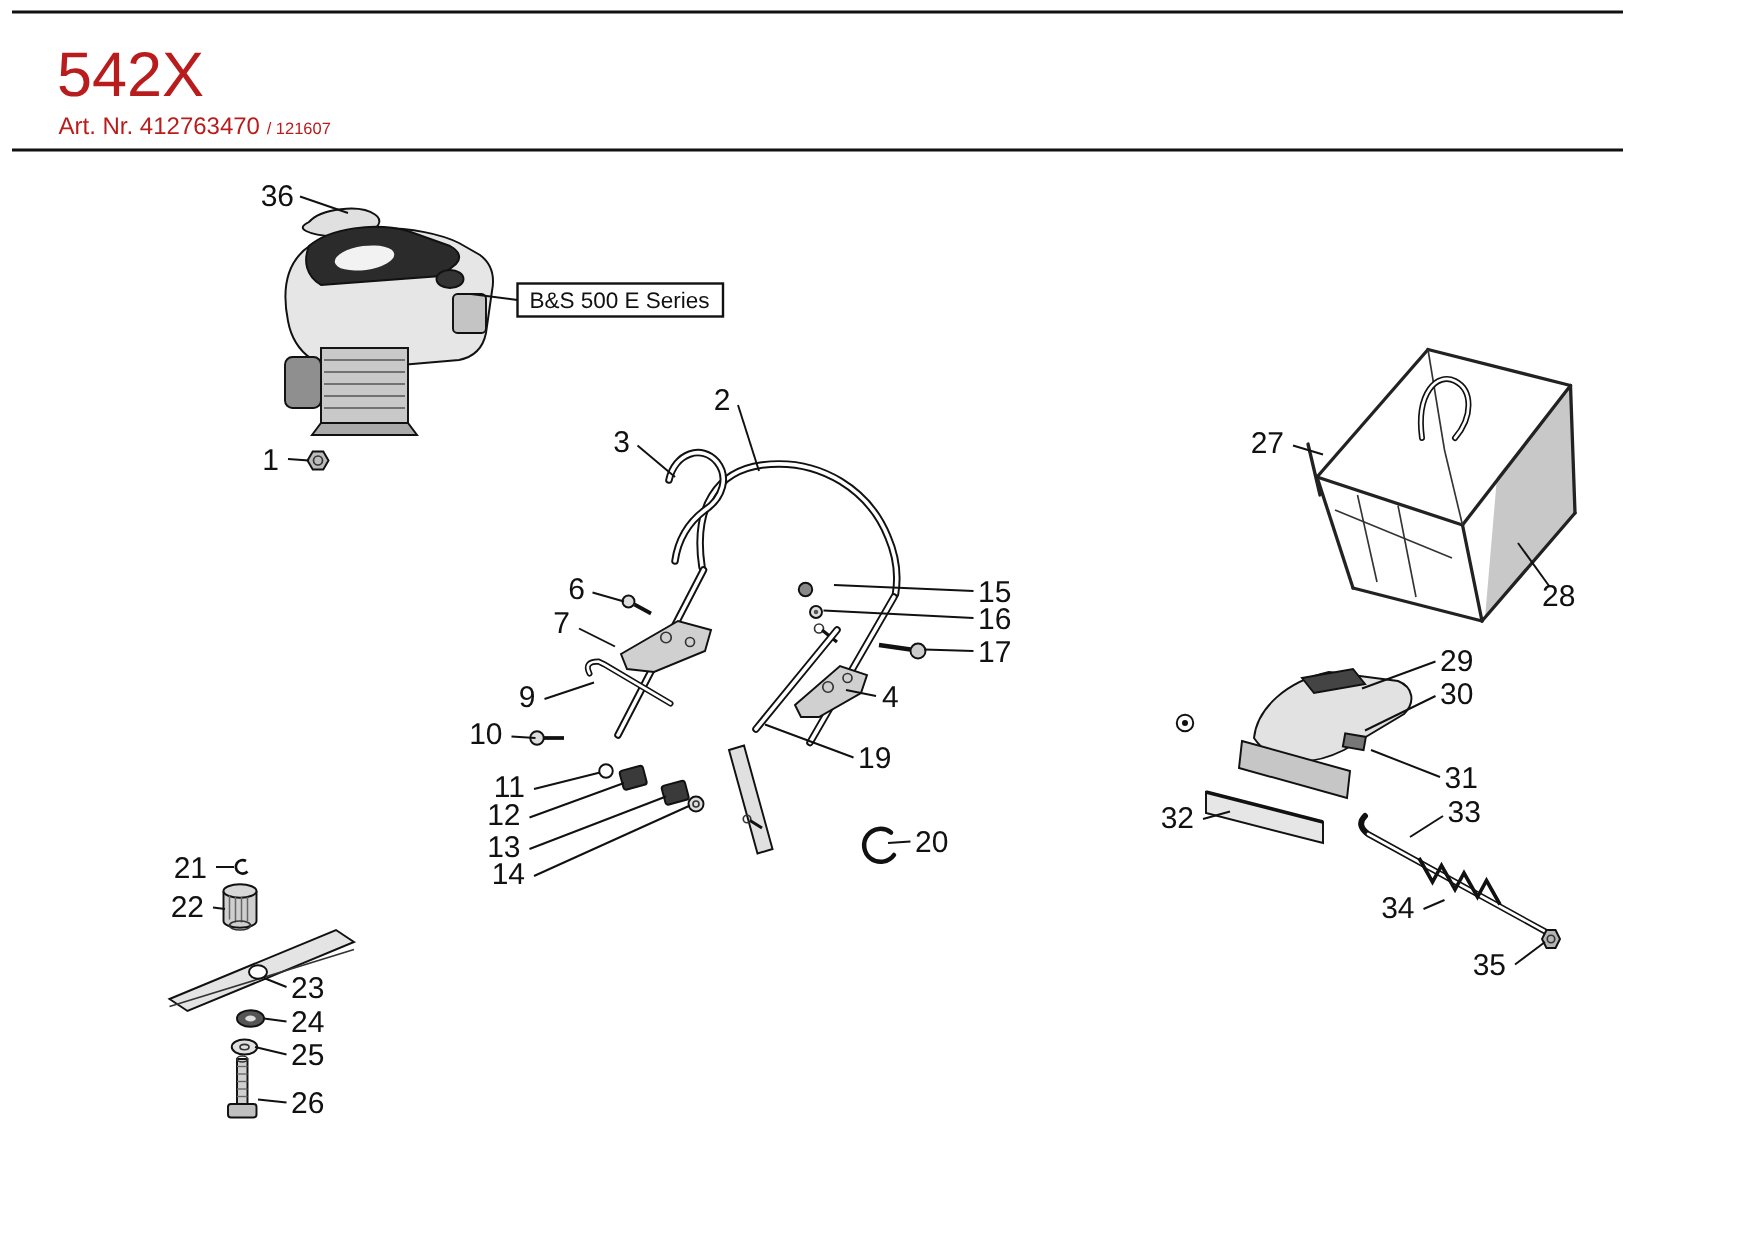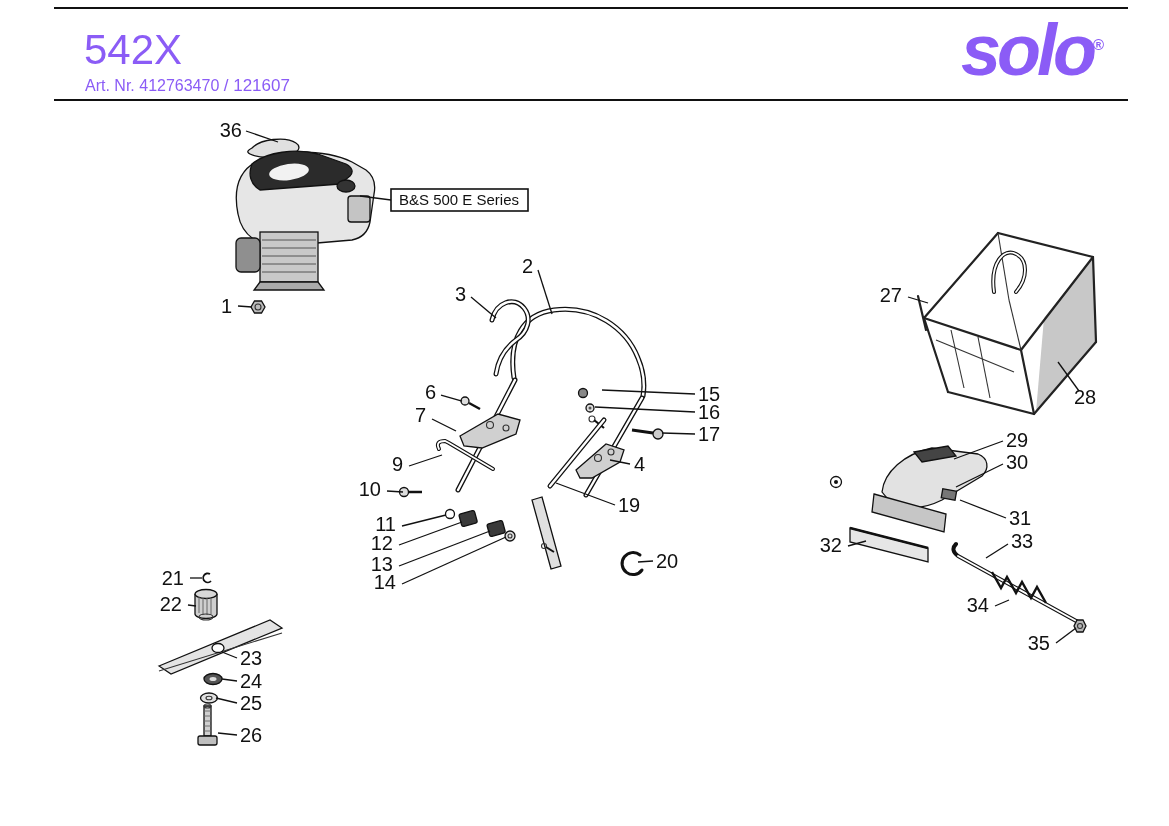--- a/index.html
+++ b/index.html
@@ -1,22 +1,22 @@
 <!DOCTYPE html>
 <html><head>
 <meta charset="utf-8">
 <style>
   html,body{margin:0;padding:0;background:#fff;}
   .page{position:relative;width:1090px;height:826px;background:#fff;overflow:hidden;
-        font-family:"Liberation Sans",sans-serif;color:#8b5cf6;margin-left:46px;}
+        font-family:"Liberation Sans",sans-serif;color:#b91c1c;}
   .topline{position:absolute;left:8px;right:8px;top:7px;height:2px;background:#111;}
   .separator{position:absolute;left:8px;right:8px;top:99px;height:2px;background:#111;}
   .model{position:absolute;left:38px;top:26px;font-size:42px;font-weight:400;letter-spacing:0px;}
   .artline{position:absolute;left:39px;top:76px;font-size:16px;}
-  .artline .rev{font-size:17px;}
+  .artline .rev{font-size:11px;}
   .logo{position:absolute;right:32px;top:14px;font-size:72px;font-weight:bold;font-style:italic;
         letter-spacing:-4px;line-height:1;}
   .logo .reg{font-size:15px;font-style:normal;font-weight:bold;vertical-align:super;letter-spacing:0;}
   svg{position:absolute;left:0;top:0;}
   .callout{font-size:20px;fill:#111;font-family:"Liberation Sans",sans-serif;}
   .leader{stroke:#111;stroke-width:1.3;}
   .ol{stroke:#111;stroke-width:1.3;}
   .tube{stroke:#111;stroke-width:5;fill:none;stroke-linecap:round;}
   .core{stroke:#fff;stroke-width:2.4;fill:none;stroke-linecap:round;}
   .tubethin{stroke:#111;stroke-width:4;fill:none;stroke-linecap:round;}
@@ -28,21 +28,20 @@
 </head>
 <body>
 
 <div class="page">
   <div class="topline"></div>
   <div class="model">542X</div>
   <div class="artline">
     <span>Art. Nr. 412763470</span>
     <span class="rev">/ 121607</span>
   </div>
-  <div class="logo"><span>solo</span><span class="reg">®</span></div>
   <div class="separator"></div>
 
   <svg id="diagram" width="1169" height="826" viewBox="0 0 1169 826">
 
     <g>
       <path d="M206,148 c8,-9 34,-12 44,-5 c6,4 2,10 -6,12 c-14,4 -32,3 -40,-1 c-4,-2 -2,-4 2,-6 z" fill="#e0e0e0" class="ol"></path>
       <path d="M192,214 c-6,-30 4,-48 26,-56 c10,-4 22,-6 36,-6 c20,0 40,4 52,10 l14,8 c8,6 10,14 8,24 l-4,28 c-2,10 -8,16 -18,18 l-70,6 c-22,2 -40,-10 -44,-32 z" fill="#e6e6e6" class="ol"></path>
       <path d="M206,164 c14,-12 44,-16 66,-10 l28,10 c6,3 8,8 4,12 l-10,8 -80,6 c-10,-6 -12,-16 -8,-26 z" fill="#2b2b2b" class="ol"></path>
       <ellipse cx="243" cy="172" rx="20" ry="8" fill="#f2f2f2" transform="rotate(-8 243 172)"></ellipse>
       <ellipse cx="300" cy="186" rx="9" ry="6" fill="#333" class="ol"></ellipse>

